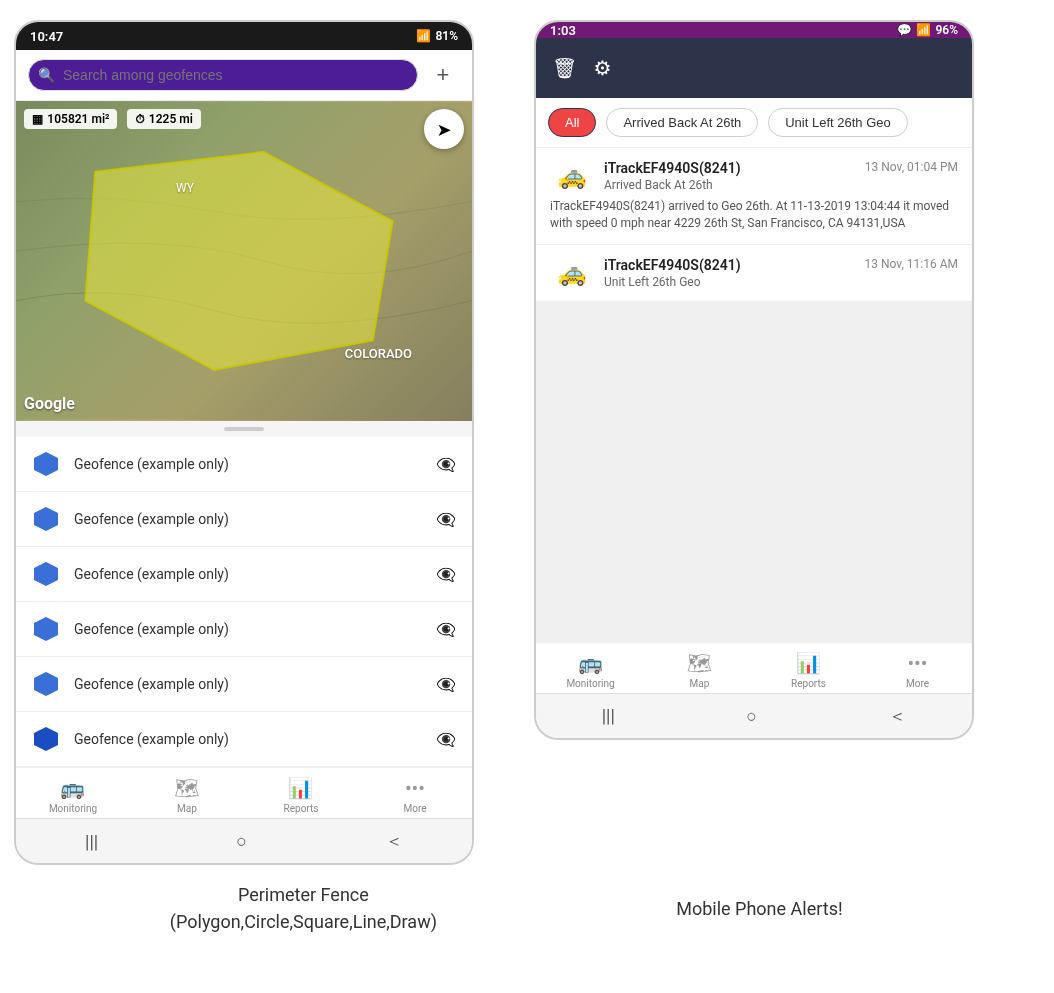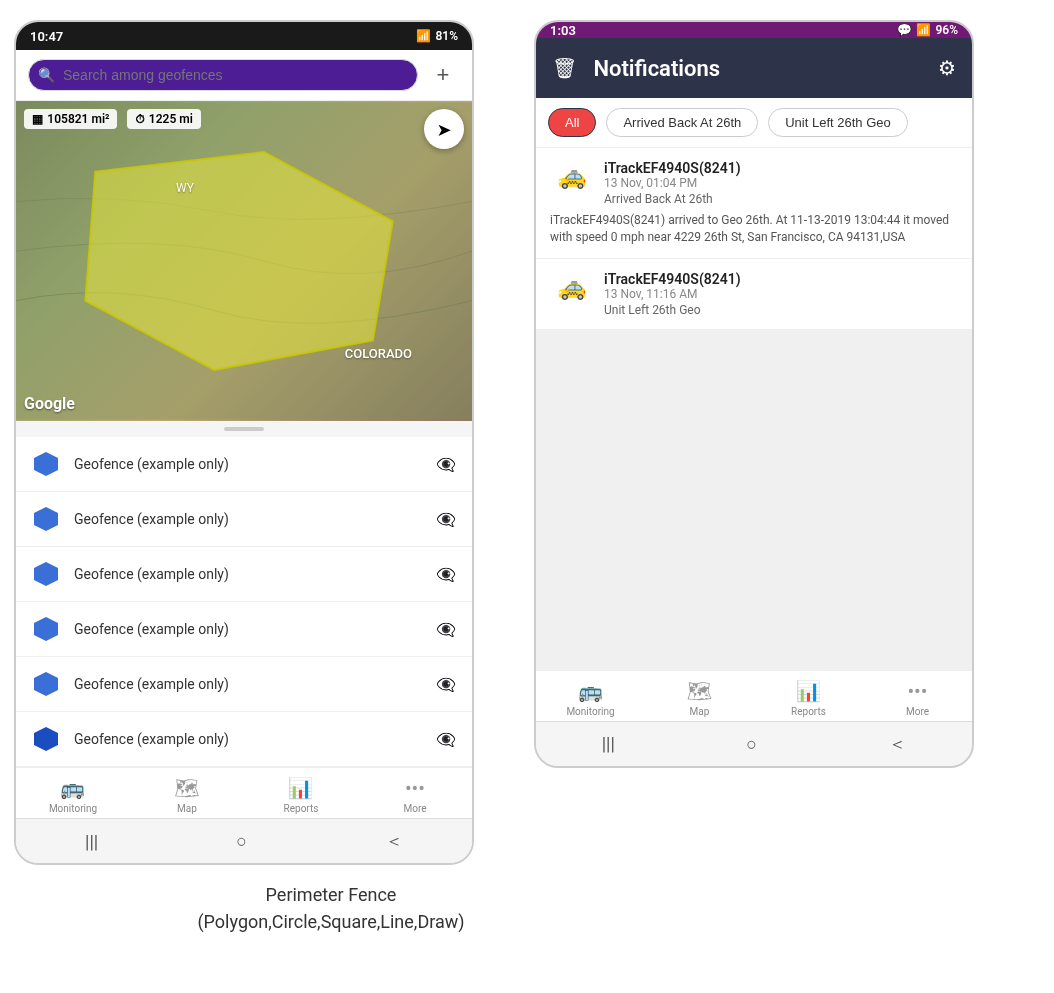--- a/index.html
+++ b/index.html
@@ -372,21 +372,20 @@
     }
 
     .notif-info {
       flex: 1;
     }
 
     .notif-name-row {
       display: flex;
       justify-content: space-between;
       align-items: flex-start;
-      flex-direction: column;
     }
 
     .notif-name {
       font-size: 14px;
       font-weight: 600;
       color: #222;
     }
 
     .notif-time {
       font-size: 12px;
@@ -574,21 +573,20 @@
       <span>1:03</span>
       <div class="status-right">
         <span>💬</span>
         <span>📶</span>
         <span>96%</span>
       </div>
     </div>
 
     <div class="notif-header">
       <span class="notif-icon">🗑</span>
-      <span class="notif-title">Notifications</span>
       <span class="notif-icon">⚙</span>
     </div>
 
     <div class="filter-tabs">
       <button class="filter-tab active">All</button>
       <button class="filter-tab inactive">Arrived Back At 26th</button>
       <button class="filter-tab inactive">Unit Left 26th Geo</button>
     </div>
 
     <div class="notif-list">
@@ -651,13 +649,16 @@
       <span class="sys-btn">○</span>
       <span class="sys-btn">＜</span>
     </div>
   </div>
 </div>
 
 <div class="captions">
   <div class="caption-left">
     Perimeter Fence<br>(Polygon,Circle,Square,Line,Draw)
   </div>
+  <div class="caption-right">
+    Mobile Phone Alerts!
+  </div>
 </div>
 
 </body></html>

